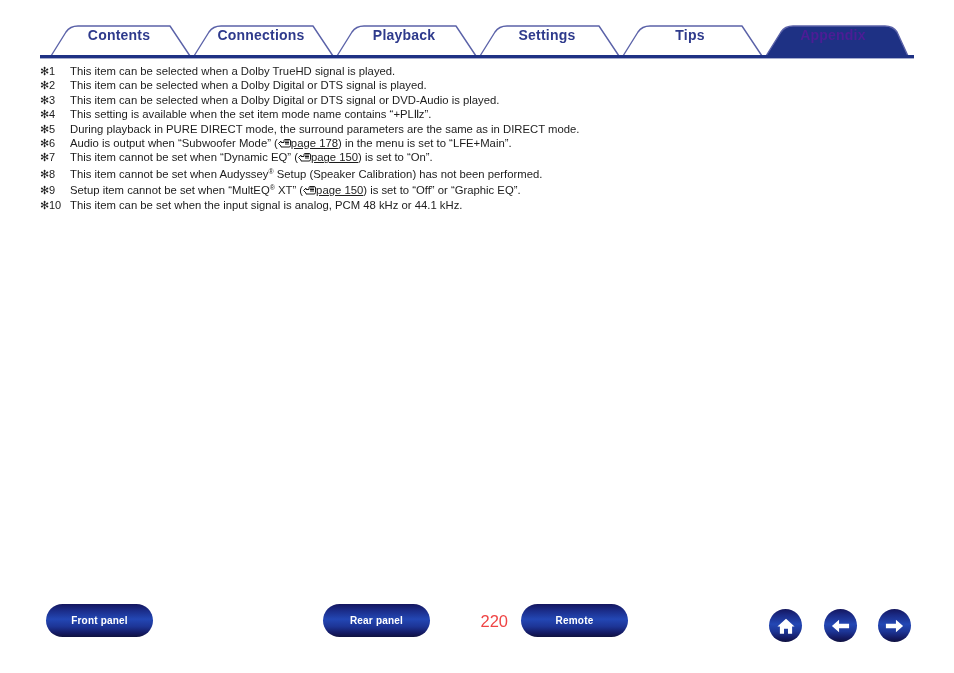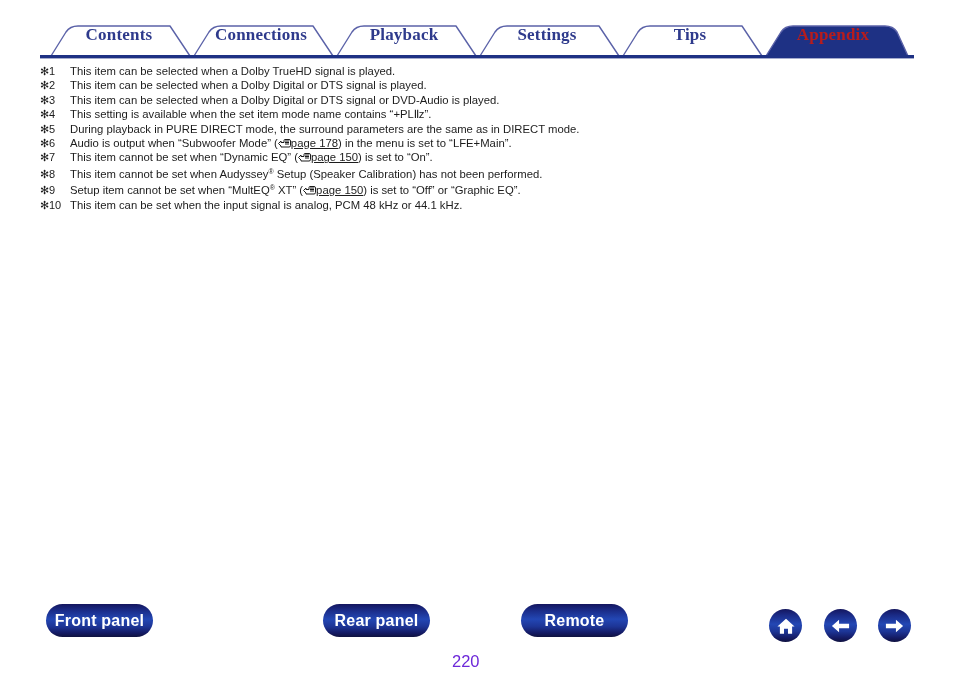--- a/index.html
+++ b/index.html
@@ -24,29 +24,28 @@
     width: 954px;
     height: 62px;
   }
   #tabbar svg {
     display: block;
   }
   .tab-label {
     position: absolute;
     top: 35px;
     transform: translate(-50%, -50%);
-    font-size: 17px;
+    font-size: 14px;
     font-weight: bold;
     color: #2e3a8c;
     white-space: nowrap;
     letter-spacing: 0.2px;
-    font-family: Liberation Serif, serif;
   }
   .tab-label.active {
-    color: #b91c1c;
+    color: #4c1d95;
   }
 
   
   #notes {
     position: absolute;
     left: 40px;
     top: 64px;
     width: 880px;
   }
   .note-row {
@@ -110,21 +109,21 @@
     height: 33px;
     border-radius: 17px;
     background: linear-gradient(to bottom,
                 #14165e 0%,
                 #1a2a85 18%,
                 #2347b4 46%,
                 #1d3596 68%,
                 #141a63 88%,
                 #10123f 100%);
     color: #ffffff;
-    font-size: 16px;
+    font-size: 10px;
     font-weight: bold;
     display: flex;
     align-items: center;
     justify-content: center;
     letter-spacing: 0.2px;
     box-sizing: border-box;
   }
   .circ {
     position: absolute;
     top: 5px;
@@ -141,25 +140,24 @@
     display: flex;
     align-items: center;
     justify-content: center;
   }
   .circ svg { display: block; }
   #page-number {
     position: absolute;
     top: 4px;
     left: 452px;
     width: 56px;
-    text-align: left;
+    text-align: right;
     font-size: 16.5px;
-    color: #6d28d9;
+    color: #ef4444;
     line-height: 26px;
-    margin-top: 40px;
   }
 </style>
 </head>
 <body>
 
 <div id="tabbar">
   <svg width="954" height="62" viewBox="0 0 954 62">
 
     <g fill="#ffffff" stroke="#5b62a8" stroke-width="1.4" stroke-linejoin="round">
       <path d="M 51,56 L 66,32 Q 70,26 78,26 L 170,26 L 190,56 Z"></path>

